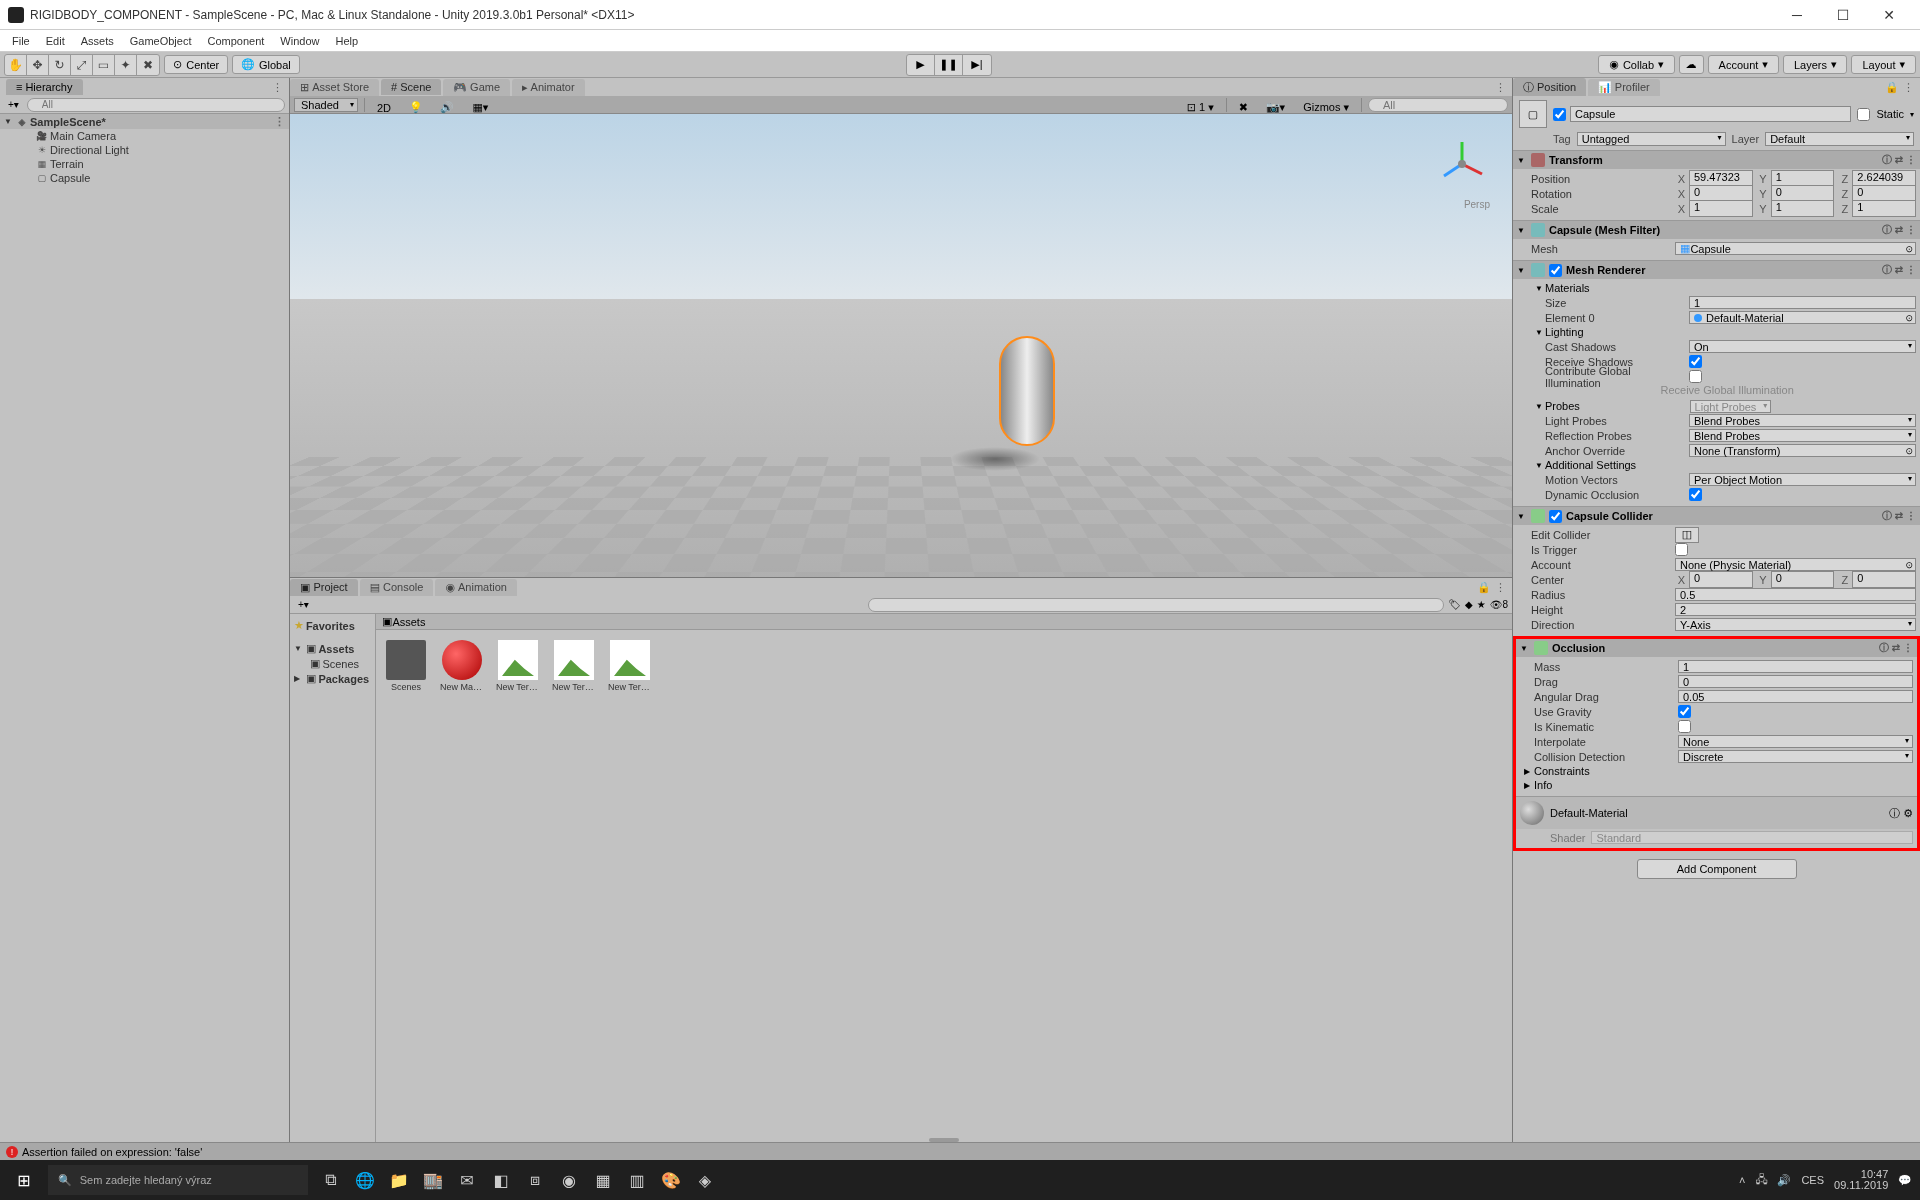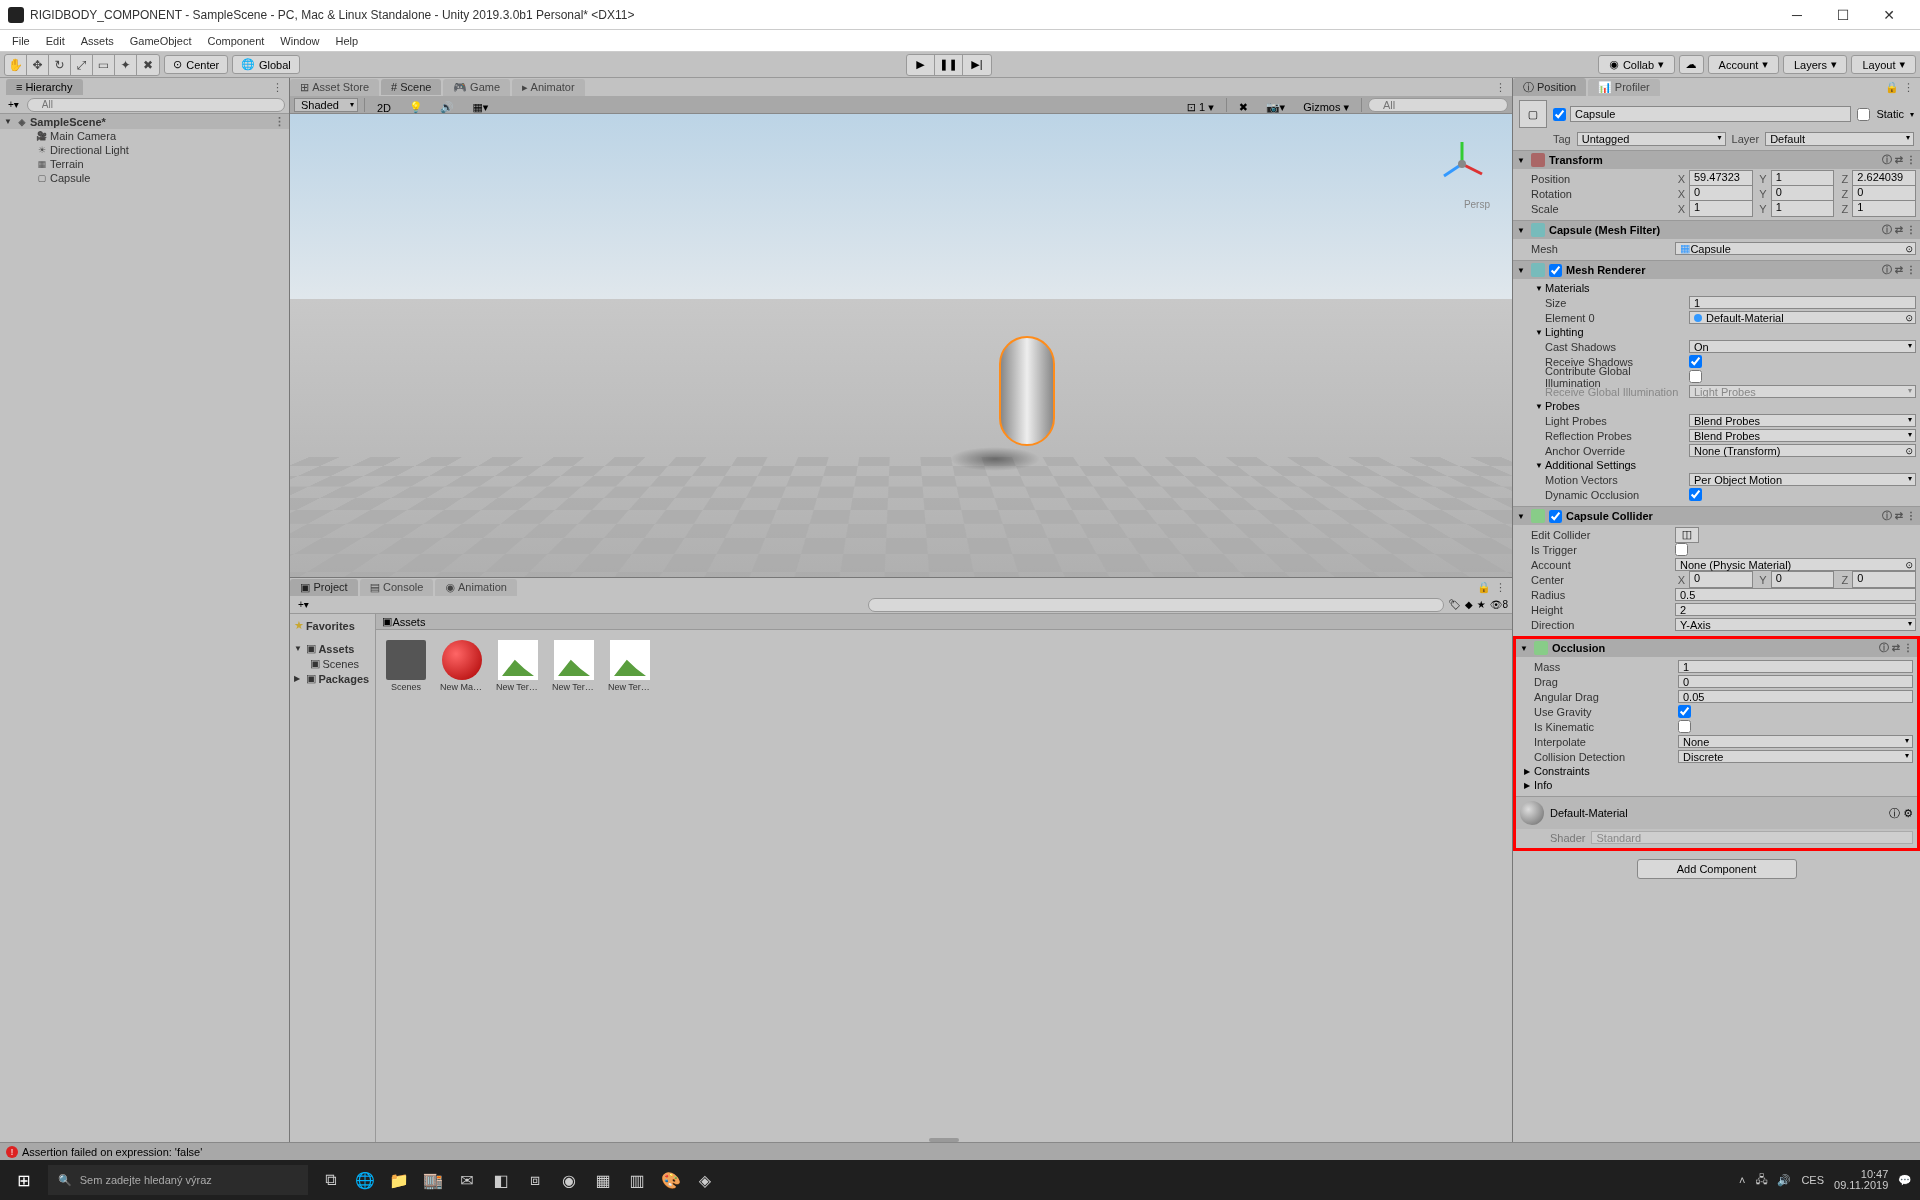--- a/index.html
+++ b/index.html
@@ -426,21 +426,21 @@
               <div class="dropdown-field">On</div>
             </div>
           <div class="prop-row" style="padding-left:14px;">
               <label>Receive Shadows</label>
               <input type="checkbox" checked="" style="">
             </div>
           <div class="prop-row" style="padding-left:14px;">
               <label>Contribute Global Illumination</label>
               <input type="checkbox" style="">
             </div>
-          <div class="prop-row" style="padding-left:14px;">
+          <div class="prop-row" style="padding-left:14px;flex-direction:column;">
               <label class="disabled">Receive Global Illumination</label>
               <div class="dropdown-field" style="color:#888;">Light Probes</div>
             </div>
           <div class="foldout">
               <span class="arrow">▼</span>
               <span>Probes</span>
             </div>
           <div class="prop-row" style="padding-left:14px;">
               <label>Light Probes</label>
               <div class="dropdown-field">Blend Probes</div>

